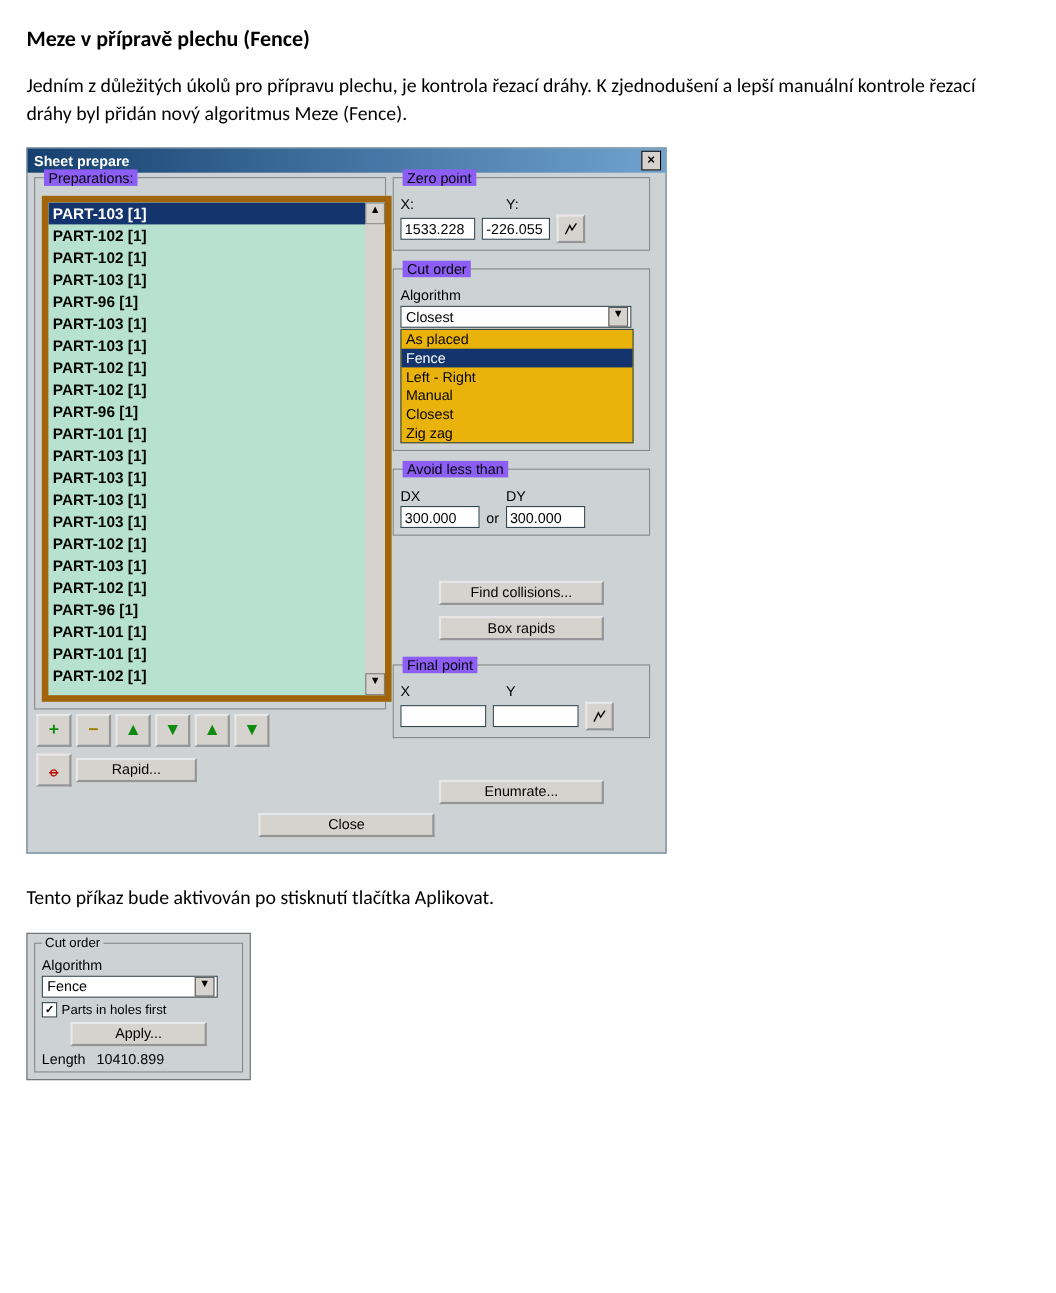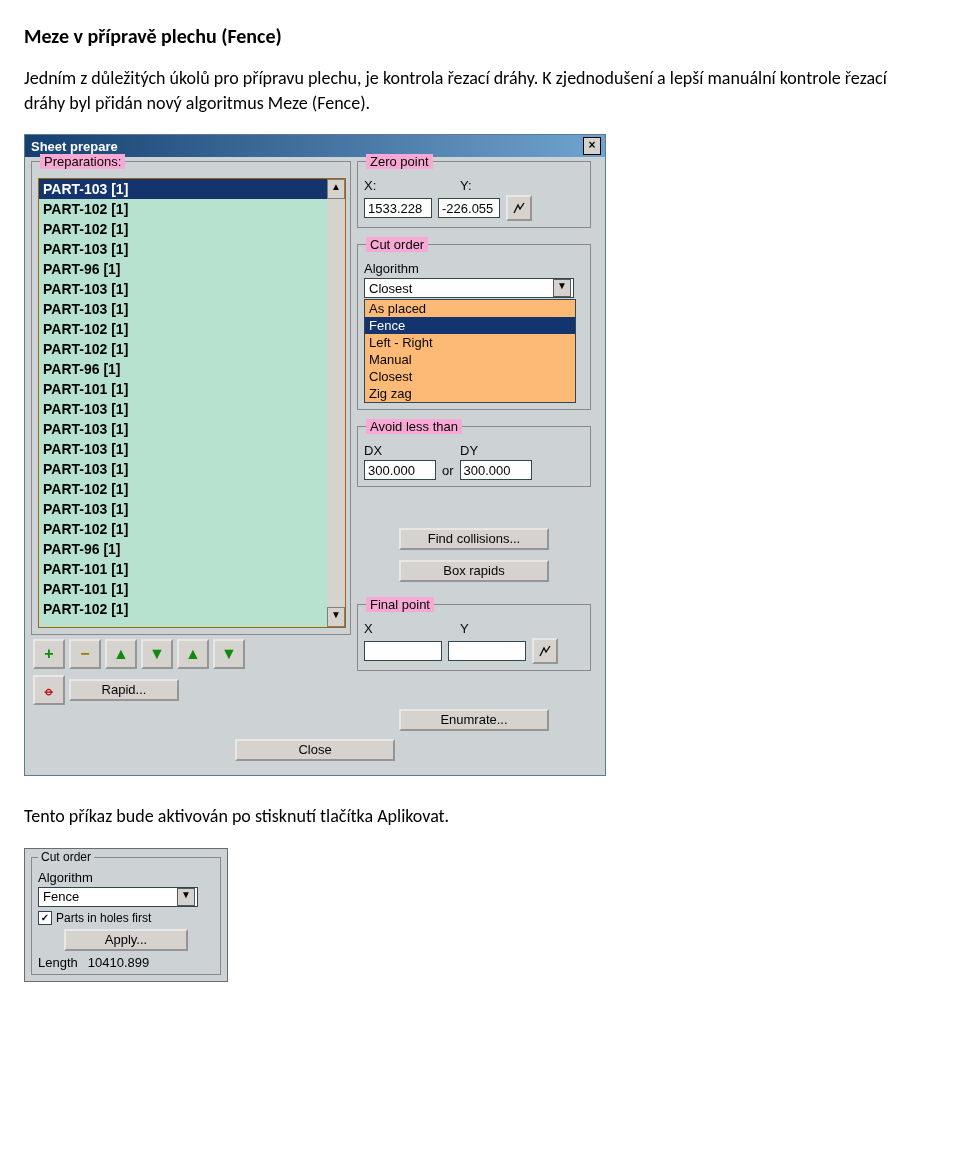--- a/index.html
+++ b/index.html
@@ -55,28 +55,28 @@
   .groupbox {
     border: 1px solid #888;
     padding: 16px 6px 6px 6px;
     position: relative;
     background: #cdd3d4;
   }
   .groupbox > .gtitle {
     position: absolute;
     top: -8px; left: 8px;
     padding: 0 4px;
-    background: #f9a8d4;
+    background: #8b5cf6;
     font-size: 13px;
   }
   .listbox {
     width: 100%;
     height: 448px;
     background: #b7e3cf;
-    border: 1px solid #a16207;
+    border: 6px solid #a16207;
     position: relative;
     overflow: hidden;
   }
   .list-row {
     padding: 2px 4px;
     font-size: 14px;
     font-weight: 600;
     white-space: nowrap;
   }
   .list-sel { background: #10316b; color: #fff; }
@@ -107,21 +107,21 @@
   .combo {
     height: 20px; background:#fff; border:1px solid #31454e;
     display:flex; align-items:center; justify-content:space-between;
     padding:0 2px 0 4px; font-size:13px; box-sizing:border-box;
   }
   .dropbtn {
     width:16px; height:16px; background:#d6d3ce; border:1px solid #595959;
     text-align:center; font-size:10px; line-height:12px;
   }
   .dlist {
-    background:#fdba74; border:1px solid #31454e;
+    background:#eab308; border:1px solid #31454e;
     font-size:13px;
   }
   .dlist div { padding:1px 4px; }
   .dsel { background:#10316b; color:#fff; }
 
   .btn {
     height: 22px;
     background: #d6d3ce;
     border: 2px outset #e8e8e8;
     text-align: center;

